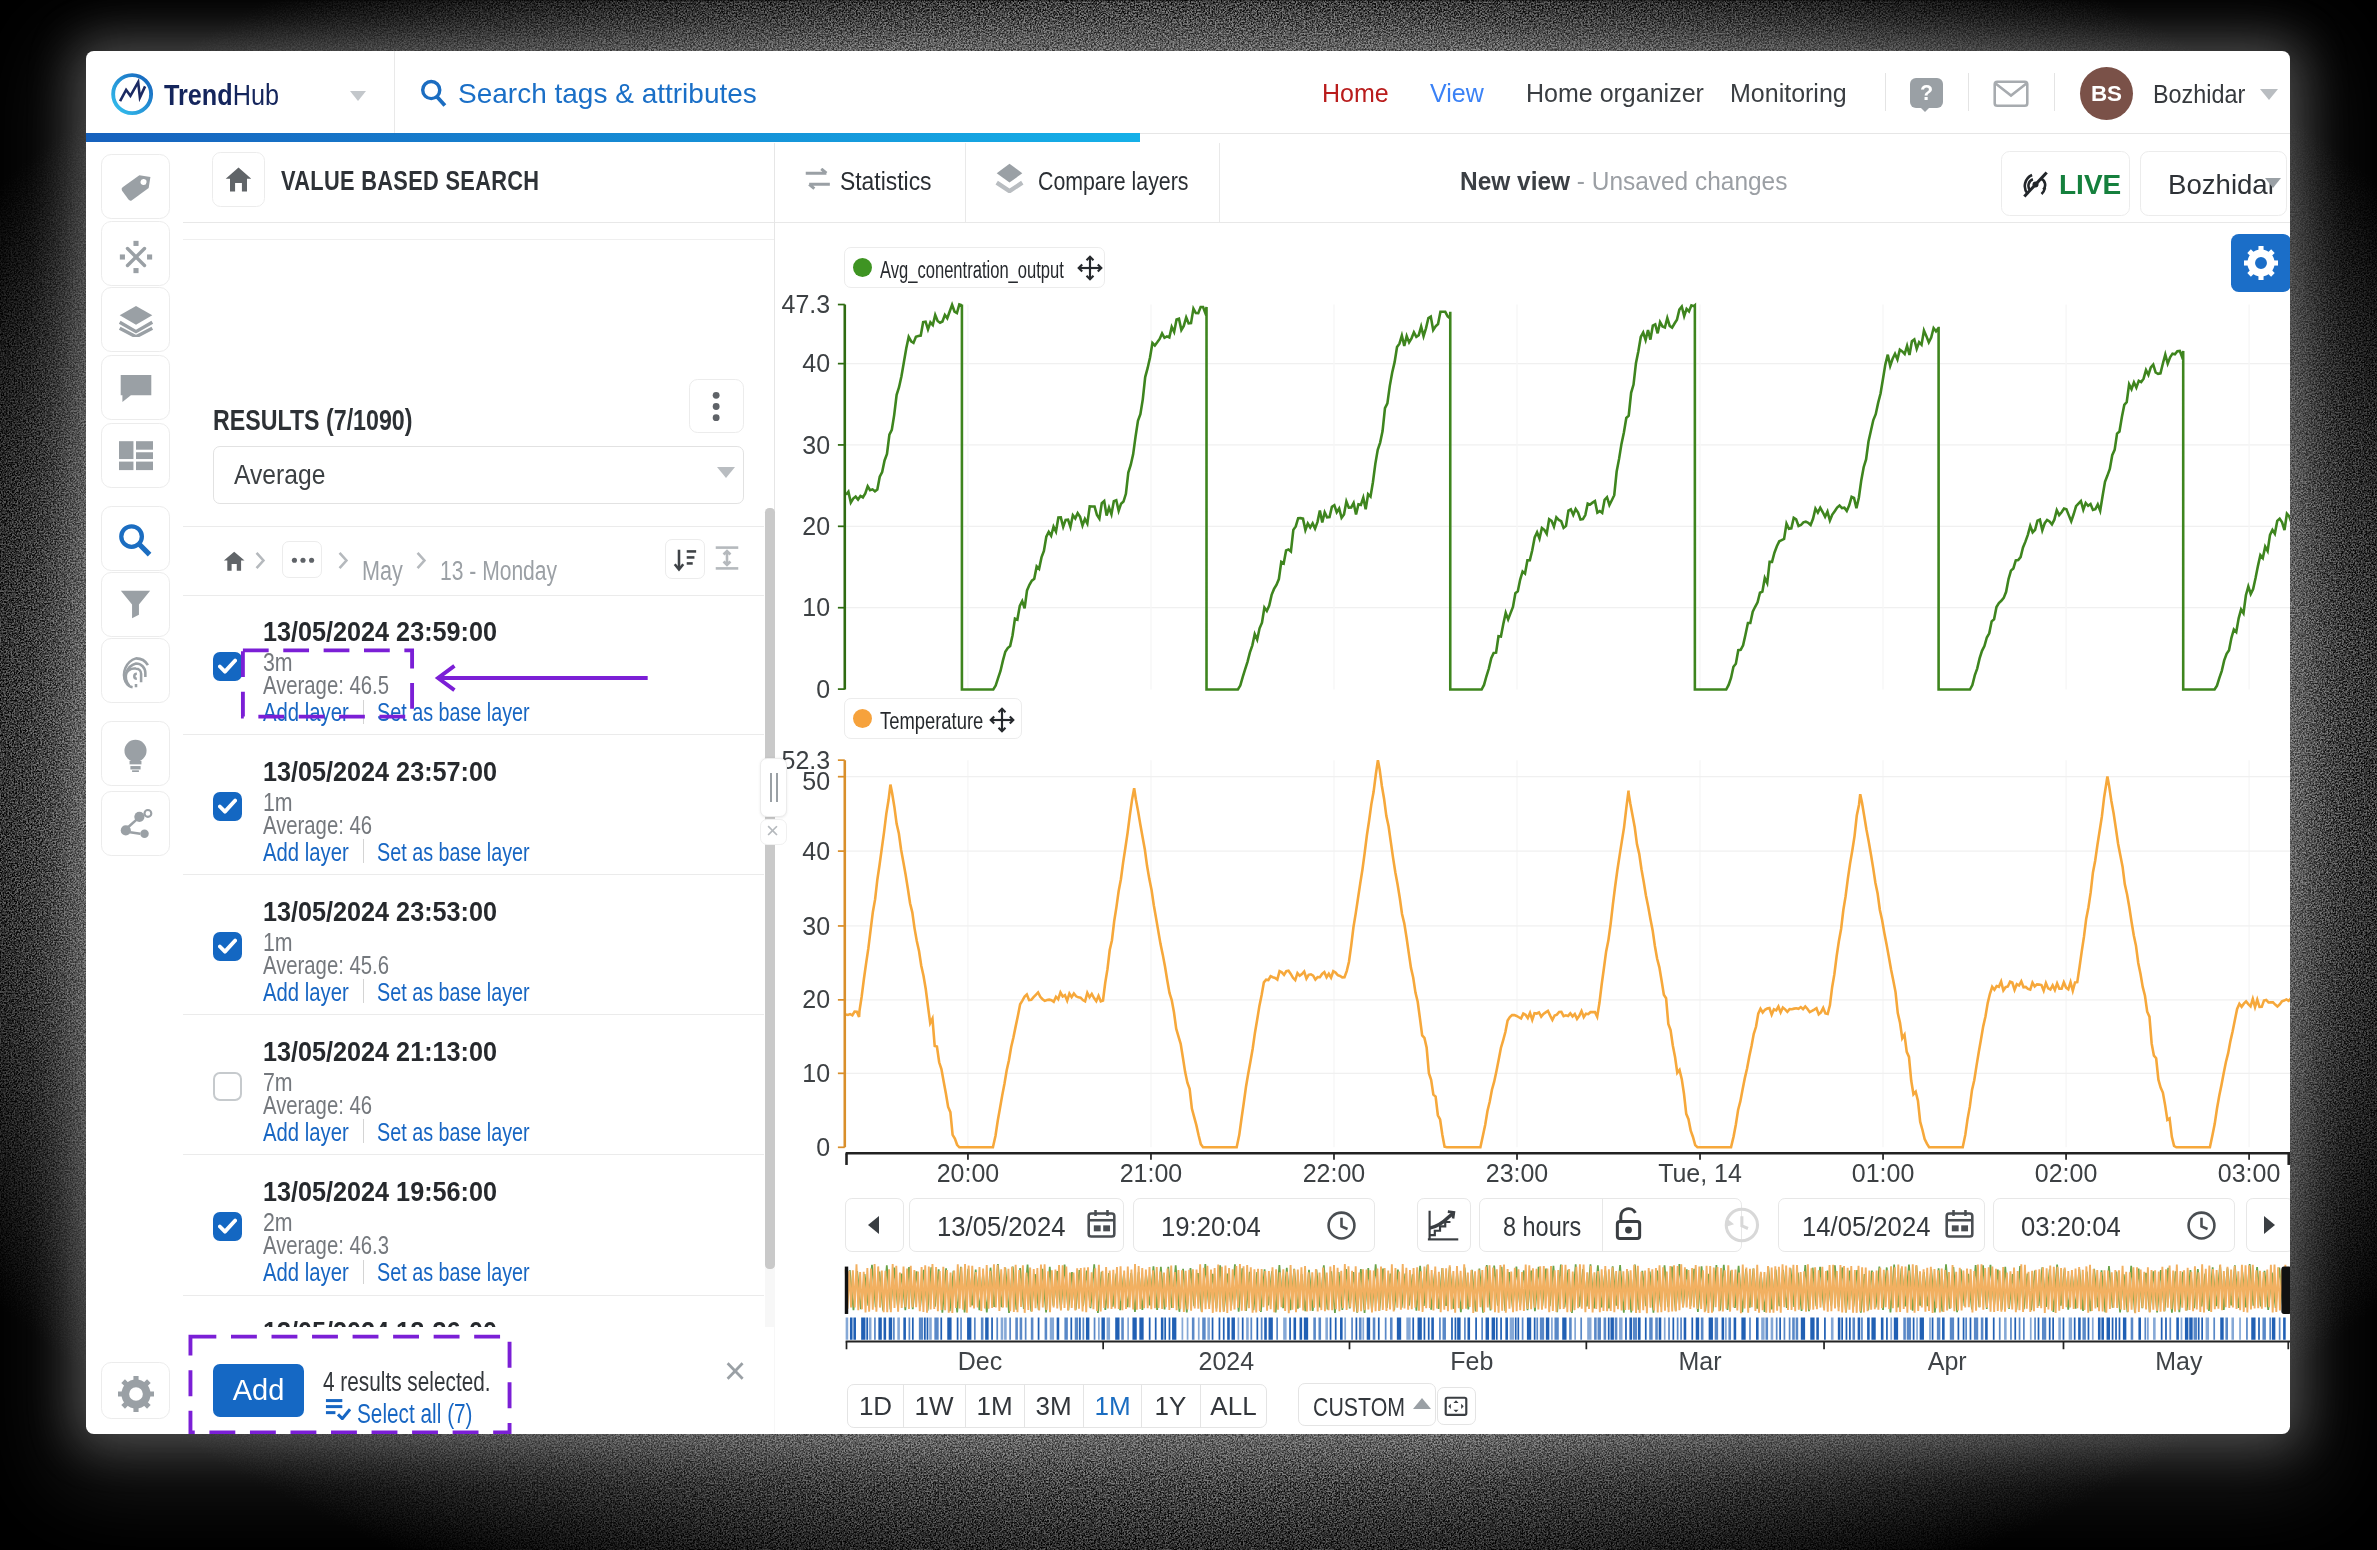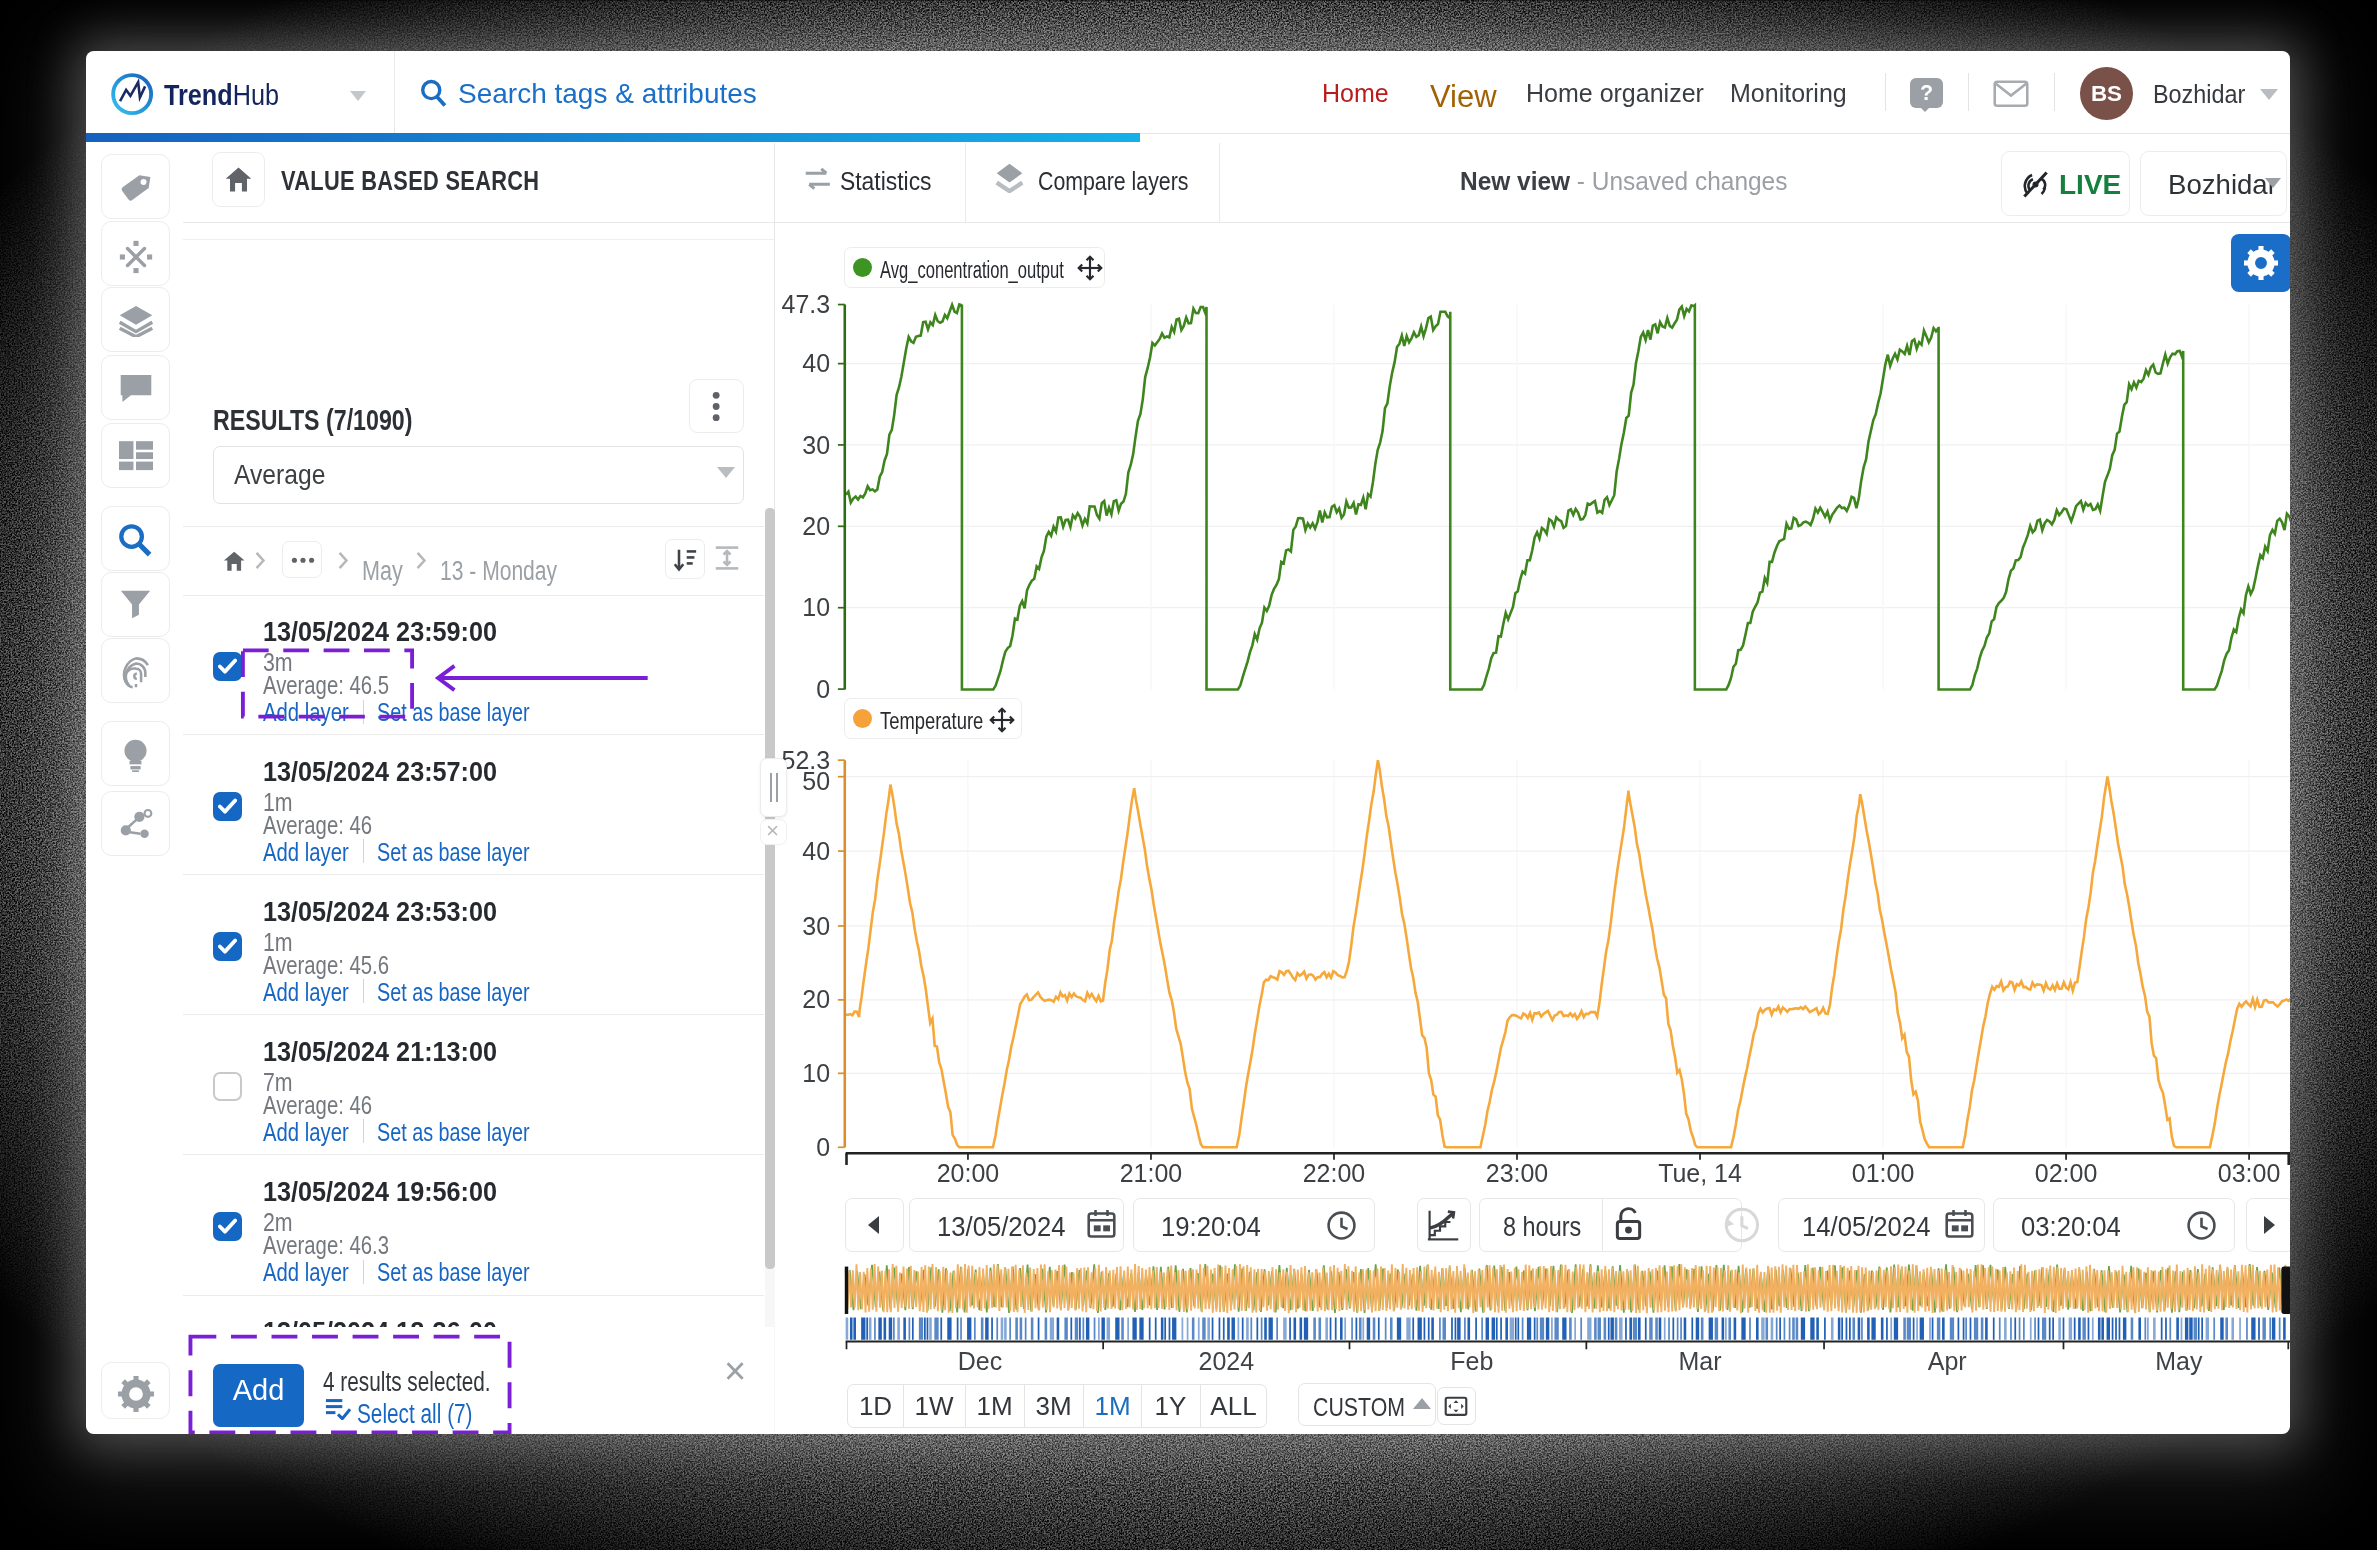--- a/index.html
+++ b/index.html
@@ -39,21 +39,21 @@
     </svg>
 <div class="tx" style="left:78px;top:27.6px;font-size:29px;color:#14255c;font-weight:400;transform:scaleX(.87);transform-origin:0 50%"><b>Trend</b><span style="font-weight:400">Hub</span></div>
 <div class="ab" style="left:264px;top:40px;width:0;height:0;border-left:8.6px solid transparent;border-right:8.6px solid transparent;border-top:10.3px solid #c3c7cb"></div>
 <div class="ab" style="left:308px;top:0px;width:1.3px;height:82px;background:#e9e9e9;"></div>
 <svg class="ab" style="left:334px;top:28px;" width="27.6" height="29" viewBox="0 0 32 34">
       <circle cx="13" cy="13" r="10" fill="none" stroke="#1b6dc1" stroke-width="4"></circle>
       <line x1="20" y1="21" x2="29" y2="31" stroke="#1b6dc1" stroke-width="4.5"></line>
     </svg>
 <div class="tx" style="left:372px;top:27px;font-size:28px;color:#1a6fc7;font-weight:400;">Search tags &amp; attributes</div>
 <div class="tx" style="left:1236px;top:28px;font-size:25px;color:#b91c1c;font-weight:400;">Home</div>
-<div class="tx" style="left:1344px;top:28px;font-size:31px;color:#a16207;font-weight:400;">View</div>
+<div class="tx" style="left:1344px;top:28px;font-size:25px;color:#3b82f6;font-weight:400;">View</div>
 <div class="tx" style="left:1440px;top:28px;font-size:25px;color:#3a3e42;font-weight:400;">Home organizer</div>
 <div class="tx" style="left:1644px;top:28px;font-size:25px;color:#3a3e42;font-weight:400;">Monitoring</div>
 <div class="ab" style="left:1799px;top:22.4px;width:1.3px;height:38px;background:#e4e4e4;"></div>
 <div class="ab" style="left:1824px;top:27px;width:33px;height:30px;background:#9aa0a5;border-radius:6px;color:#fff;font-size:21.5px;font-weight:700;text-align:center;line-height:30px">?</div>
 <div class="ab" style="left:1833px;top:55px;width:0;height:0;border-left:6px solid transparent;border-right:6px solid transparent;border-top:6.9px solid #9aa0a5"></div>
 <div class="ab" style="left:1882px;top:22.4px;width:1.3px;height:38px;background:#e4e4e4;"></div>
 <svg class="ab" style="left:1907px;top:29px;" width="36" height="27.6" viewBox="0 0 42 32">
       <rect x="2" y="2" width="38" height="28" rx="3" fill="none" stroke="#a7abaf" stroke-width="3"></rect>
       <path d="M3 4 L21 18 L39 4" fill="none" stroke="#a7abaf" stroke-width="3"></path>
     </svg>
@@ -300,21 +300,21 @@
       <rect x="4" y="4" width="197" height="77" fill="none" stroke="#7b1fd6" stroke-width="4.5" stroke-dasharray="30 17"></rect>
     </svg>
 <svg class="ab" style="left:346px;top:608px;" width="220" height="38" viewBox="0 0 255 44">
       <line x1="8" y1="22" x2="250" y2="22" stroke="#7b1fd6" stroke-width="4.5"></line>
       <path d="M26 8 L7 22 L26 36" fill="none" stroke="#7b1fd6" stroke-width="4.5"></path>
     </svg>
 <div class="ab" style="left:97px;top:1276px;width:591px;height:107px;background:#fff;"></div>
 <svg class="ab" style="left:101px;top:1282px;" width="326" height="103" viewBox="0 0 378 119">
       <rect x="4" y="4" width="370" height="111" fill="none" stroke="#7b1fd6" stroke-width="4.5" stroke-dasharray="30 17"></rect>
     </svg>
-<div class="ab" style="left:127px;top:1313px;width:91px;height:63px;background:#1568c4;border-radius:6.9px;color:#fff;font-size:29px;text-align:center;line-height:52px">Add</div>
+<div class="ab" style="left:127px;top:1313px;width:91px;height:53px;background:#1568c4;border-radius:6.9px;color:#fff;font-size:29px;text-align:center;line-height:52px">Add</div>
 <div class="tx" style="left:237px;top:1316px;font-size:27px;color:#33373b;font-weight:400;transform:scaleX(.77);transform-origin:0 50%">4 results selected.</div>
 <svg class="ab" style="left:239px;top:1347px;" width="26" height="22.4" viewBox="0 0 30 26">
       <g stroke="#1766c3" stroke-width="3.5" fill="none">
         <line x1="1" y1="3" x2="20" y2="3"></line>
         <line x1="1" y1="10" x2="20" y2="10"></line>
         <line x1="1" y1="17" x2="12" y2="17"></line>
         <path d="M15 19 L20 24 L29 13"></path>
       </g>
     </svg>
 <div class="tx" style="left:271px;top:1348px;font-size:27px;color:#1766c3;font-weight:400;transform:scaleX(.77);transform-origin:0 50%">Select all (7)</div>

